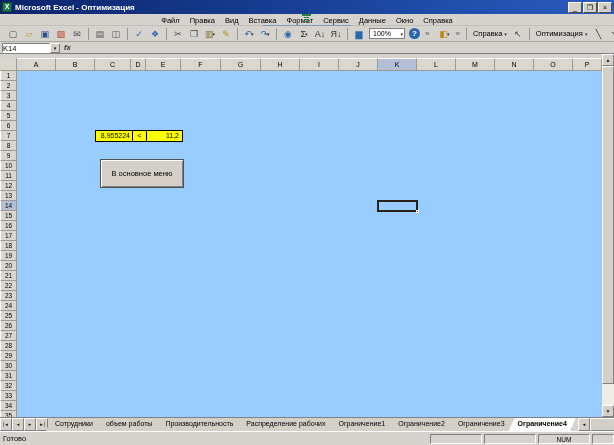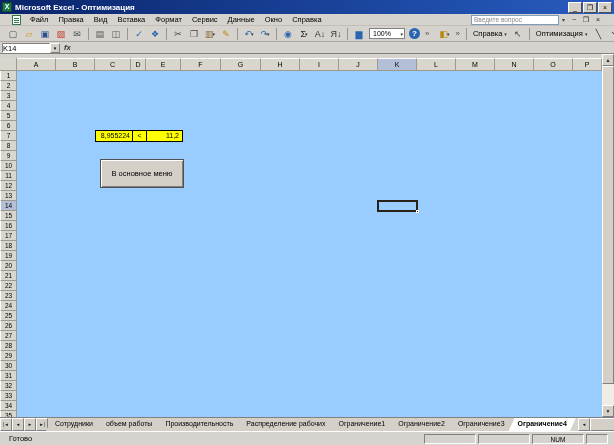--- a/index.html
+++ b/index.html
@@ -13,21 +13,21 @@
     display:flex; align-items:center; padding:0 2px; }
   #title-icon { width:10px; height:10px; background:#1a7a4a; border:1px solid #0c4a2c;
     color:#fff; font-size:7px; line-height:8px; text-align:center; font-weight:bold; margin-right:3px; }
   #title-text { color:#fff; font-weight:bold; font-size:8px; white-space:nowrap; flex-grow:1; }
   .win-btn { width:14px; height:11px; background:#d4d0c8; border:1px solid;
     border-color:#fff #4e4e4e #4e4e4e #fff; font-size:7px; line-height:9px; text-align:center;
     margin-left:1px; color:#000; }
 
   
   #menubar { position:absolute; left:0; top:14px; width:614px; height:12px;
-    background:#d6d3ce; display:flex; align-items:center; border-bottom:1px solid #c2bfb8; padding:0 10px; }
+    background:#d6d3ce; display:flex; align-items:center; border-bottom:1px solid #c2bfb8; padding:0 17px;flex-direction:column; }
   #wbk-icon { width:9px; height:10px; background:#fff; border:1px solid #2f7a4a; margin:0 4px 0 2px; position:relative; }
   #wbk-icon::after { content:""; position:absolute; left:1px; top:2px; width:5px; height:1px; background:#2f7a4a; box-shadow:0 2px 0 #2f7a4a, 0 4px 0 #2f7a4a; }
   .menu-item { font-size:7.5px; padding:1px 5px; white-space:nowrap; color:#000; }
   #menu-spacer { flex-grow:1; }
   #question-box { width:88px; height:10px; background:#fff; border:1px solid #7f9db9;
     font-size:6.5px; color:#8a8a8a; line-height:8px; padding-left:2px; white-space:nowrap; overflow:hidden; }
   #question-dd { font-size:6px; padding:0 3px; color:#444; }
   .mini-ctl { font-size:7px; width:12px; text-align:center; color:#222; }
 
   
@@ -113,21 +113,21 @@
   #hscroll { flex-grow:1; display:flex; align-items:stretch; margin-left:2px; }
   .hbtn { width:12px; height:13px; background:#d4d0c8; border:1px solid;
     border-color:#fff #808080 #808080 #fff; font-size:4.5px; text-align:center; line-height:11px; color:#111; flex-shrink:0; }
   #hscroll-track { flex-grow:1; background:#efede6; position:relative; }
   #hscroll-thumb { position:absolute; left:0; top:0; width:42px; height:13px; background:#d4d0c8;
     border:1px solid; border-color:#fff #808080 #808080 #fff; }
   #tab-corner { width:13px; background:#d6d3ce; border-left:1px solid #9d9a92; flex-shrink:0; }
 
   
   #statusbar { position:absolute; left:0; top:431px; width:614px; height:14px; background:#d6d3ce;
-    border-top:1px solid #fff; display:flex; align-items:center; padding:0 6px; }
+    border-top:1px solid #fff; display:flex; align-items:center; padding:0 0; }
   #status-ready { font-size:7.5px; padding-left:3px; color:#000; flex-grow:1; }
   .status-panel { height:10px; border:1px solid; border-color:#808080 #fff #fff #808080;
     margin-left:2px; font-size:6.5px; line-height:9px; text-align:center; color:#000; }
   .sp1 { width:52px; } .sp2 { width:52px; } .sp3 { width:52px; } .sp4 { width:22px; }
 </style>
 </head>
 <body>
 
 <div id="app">
 

